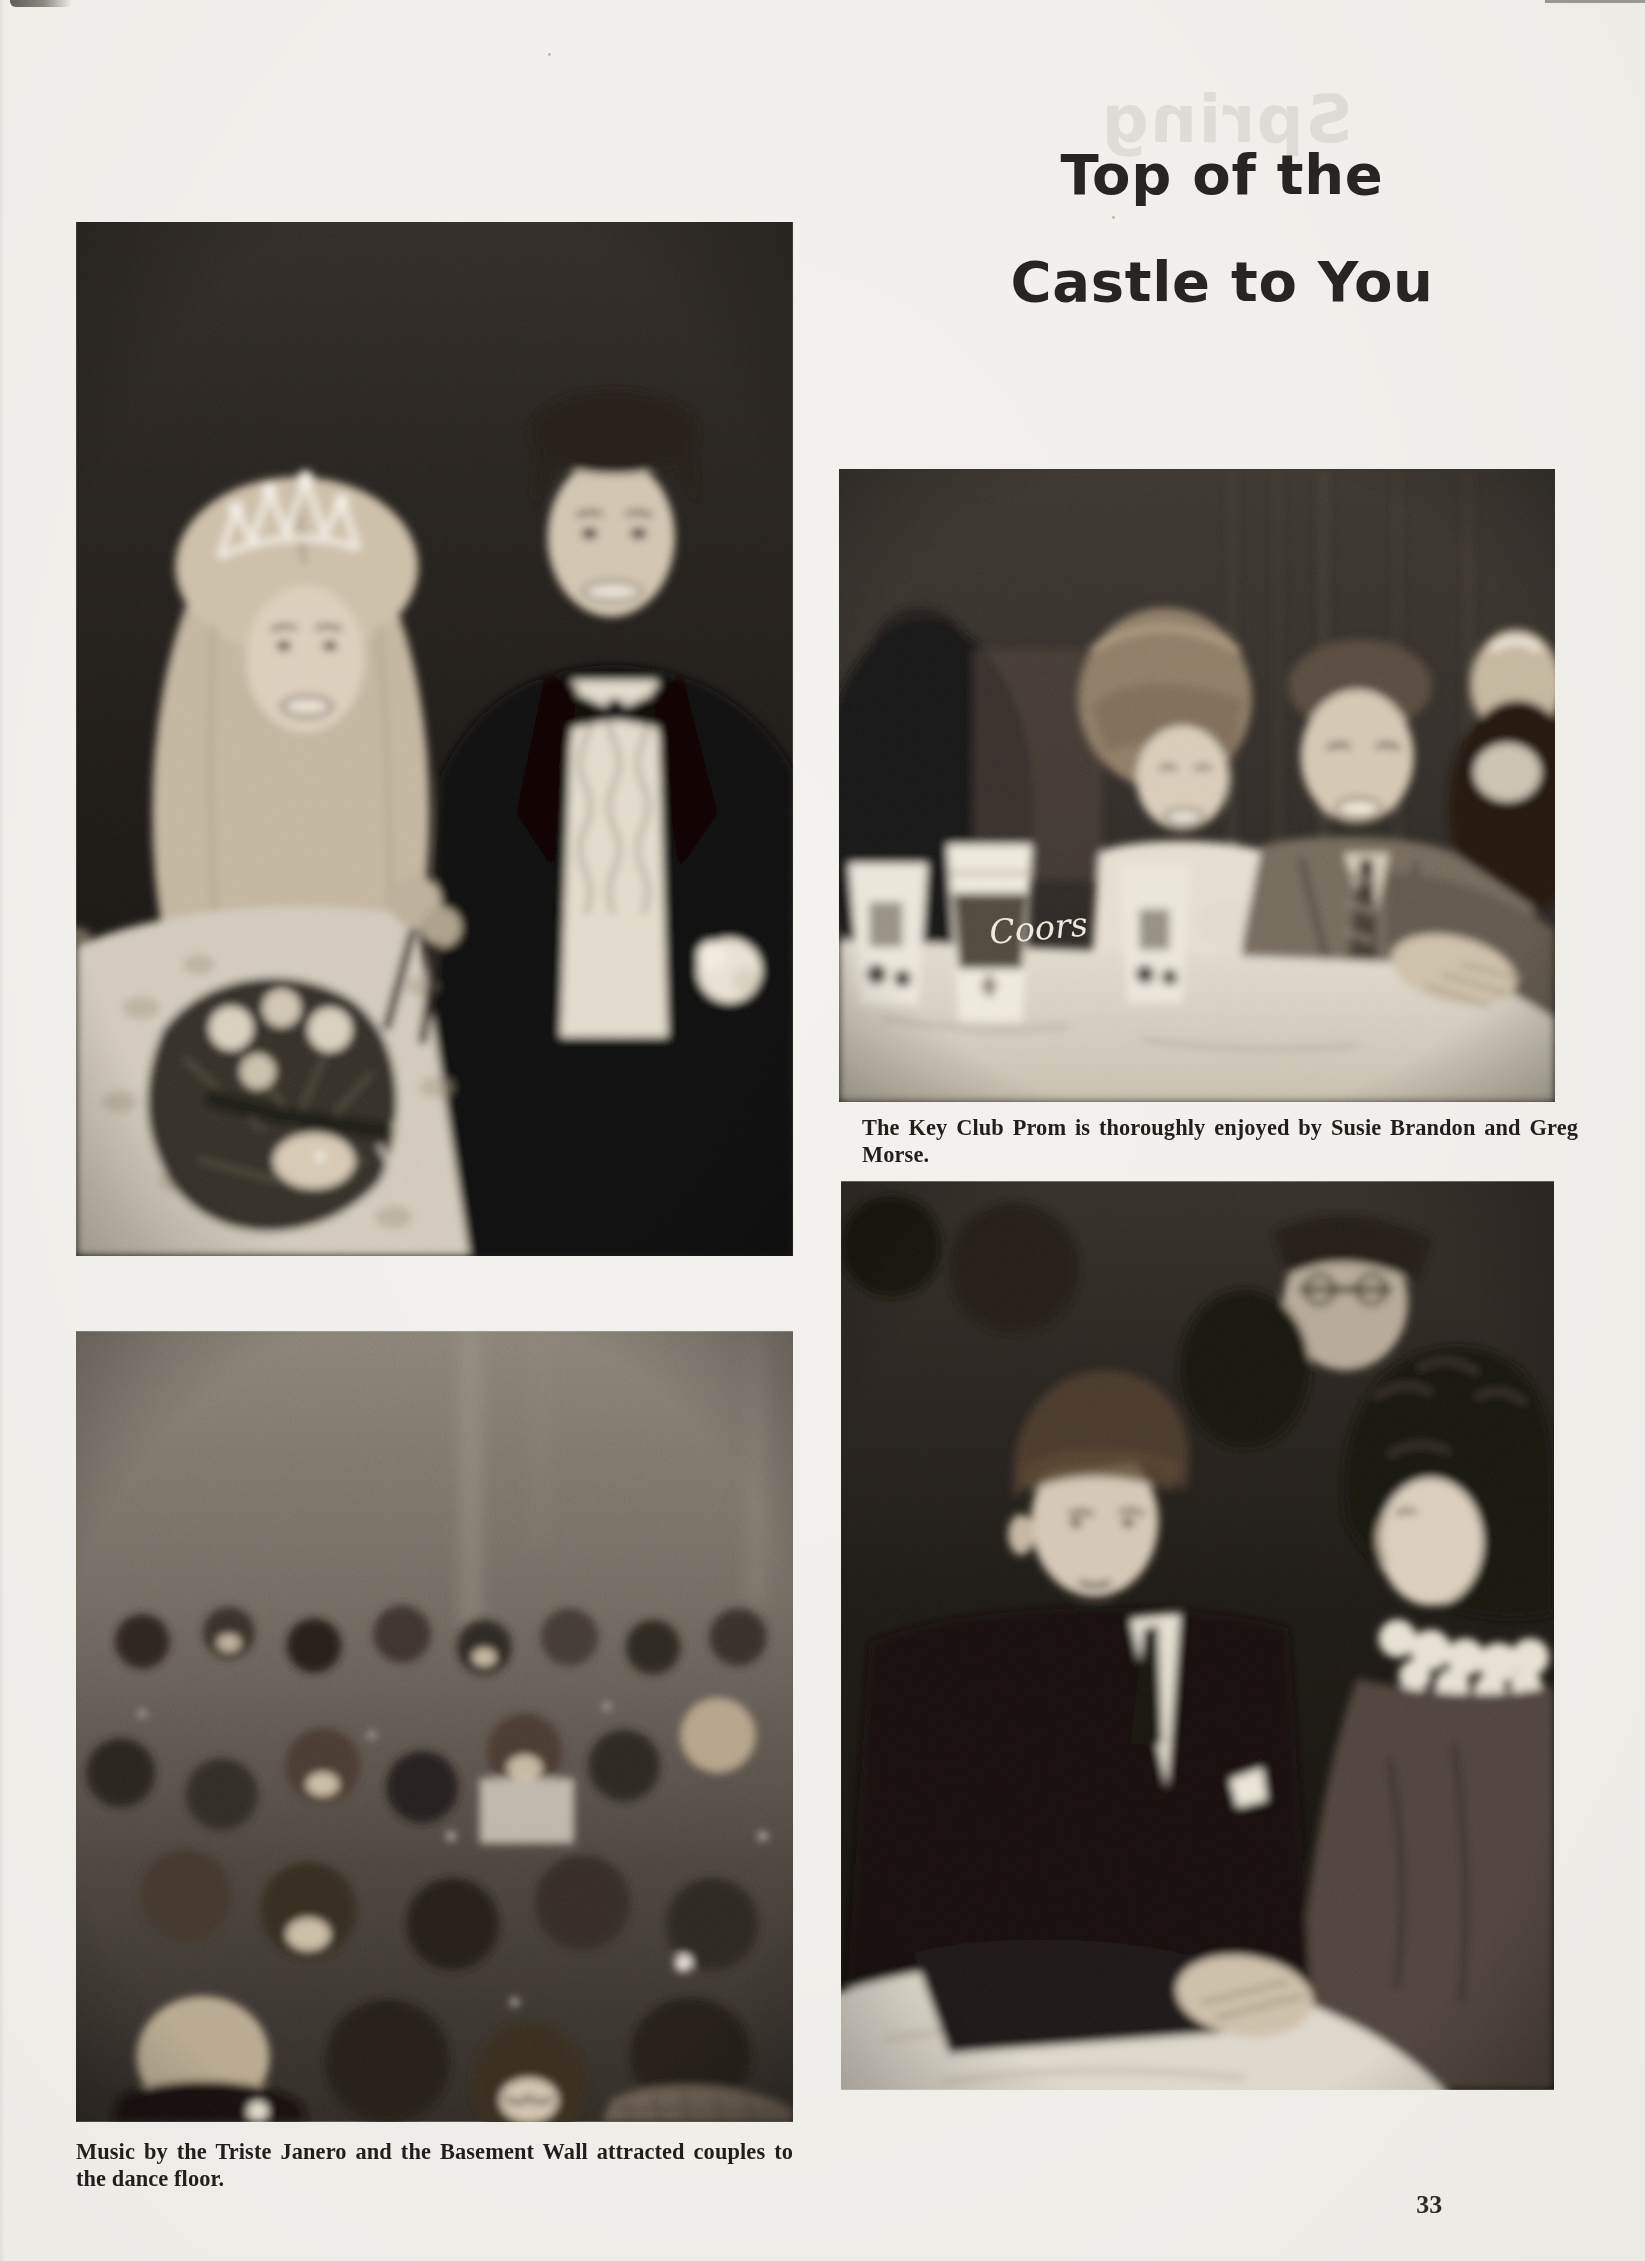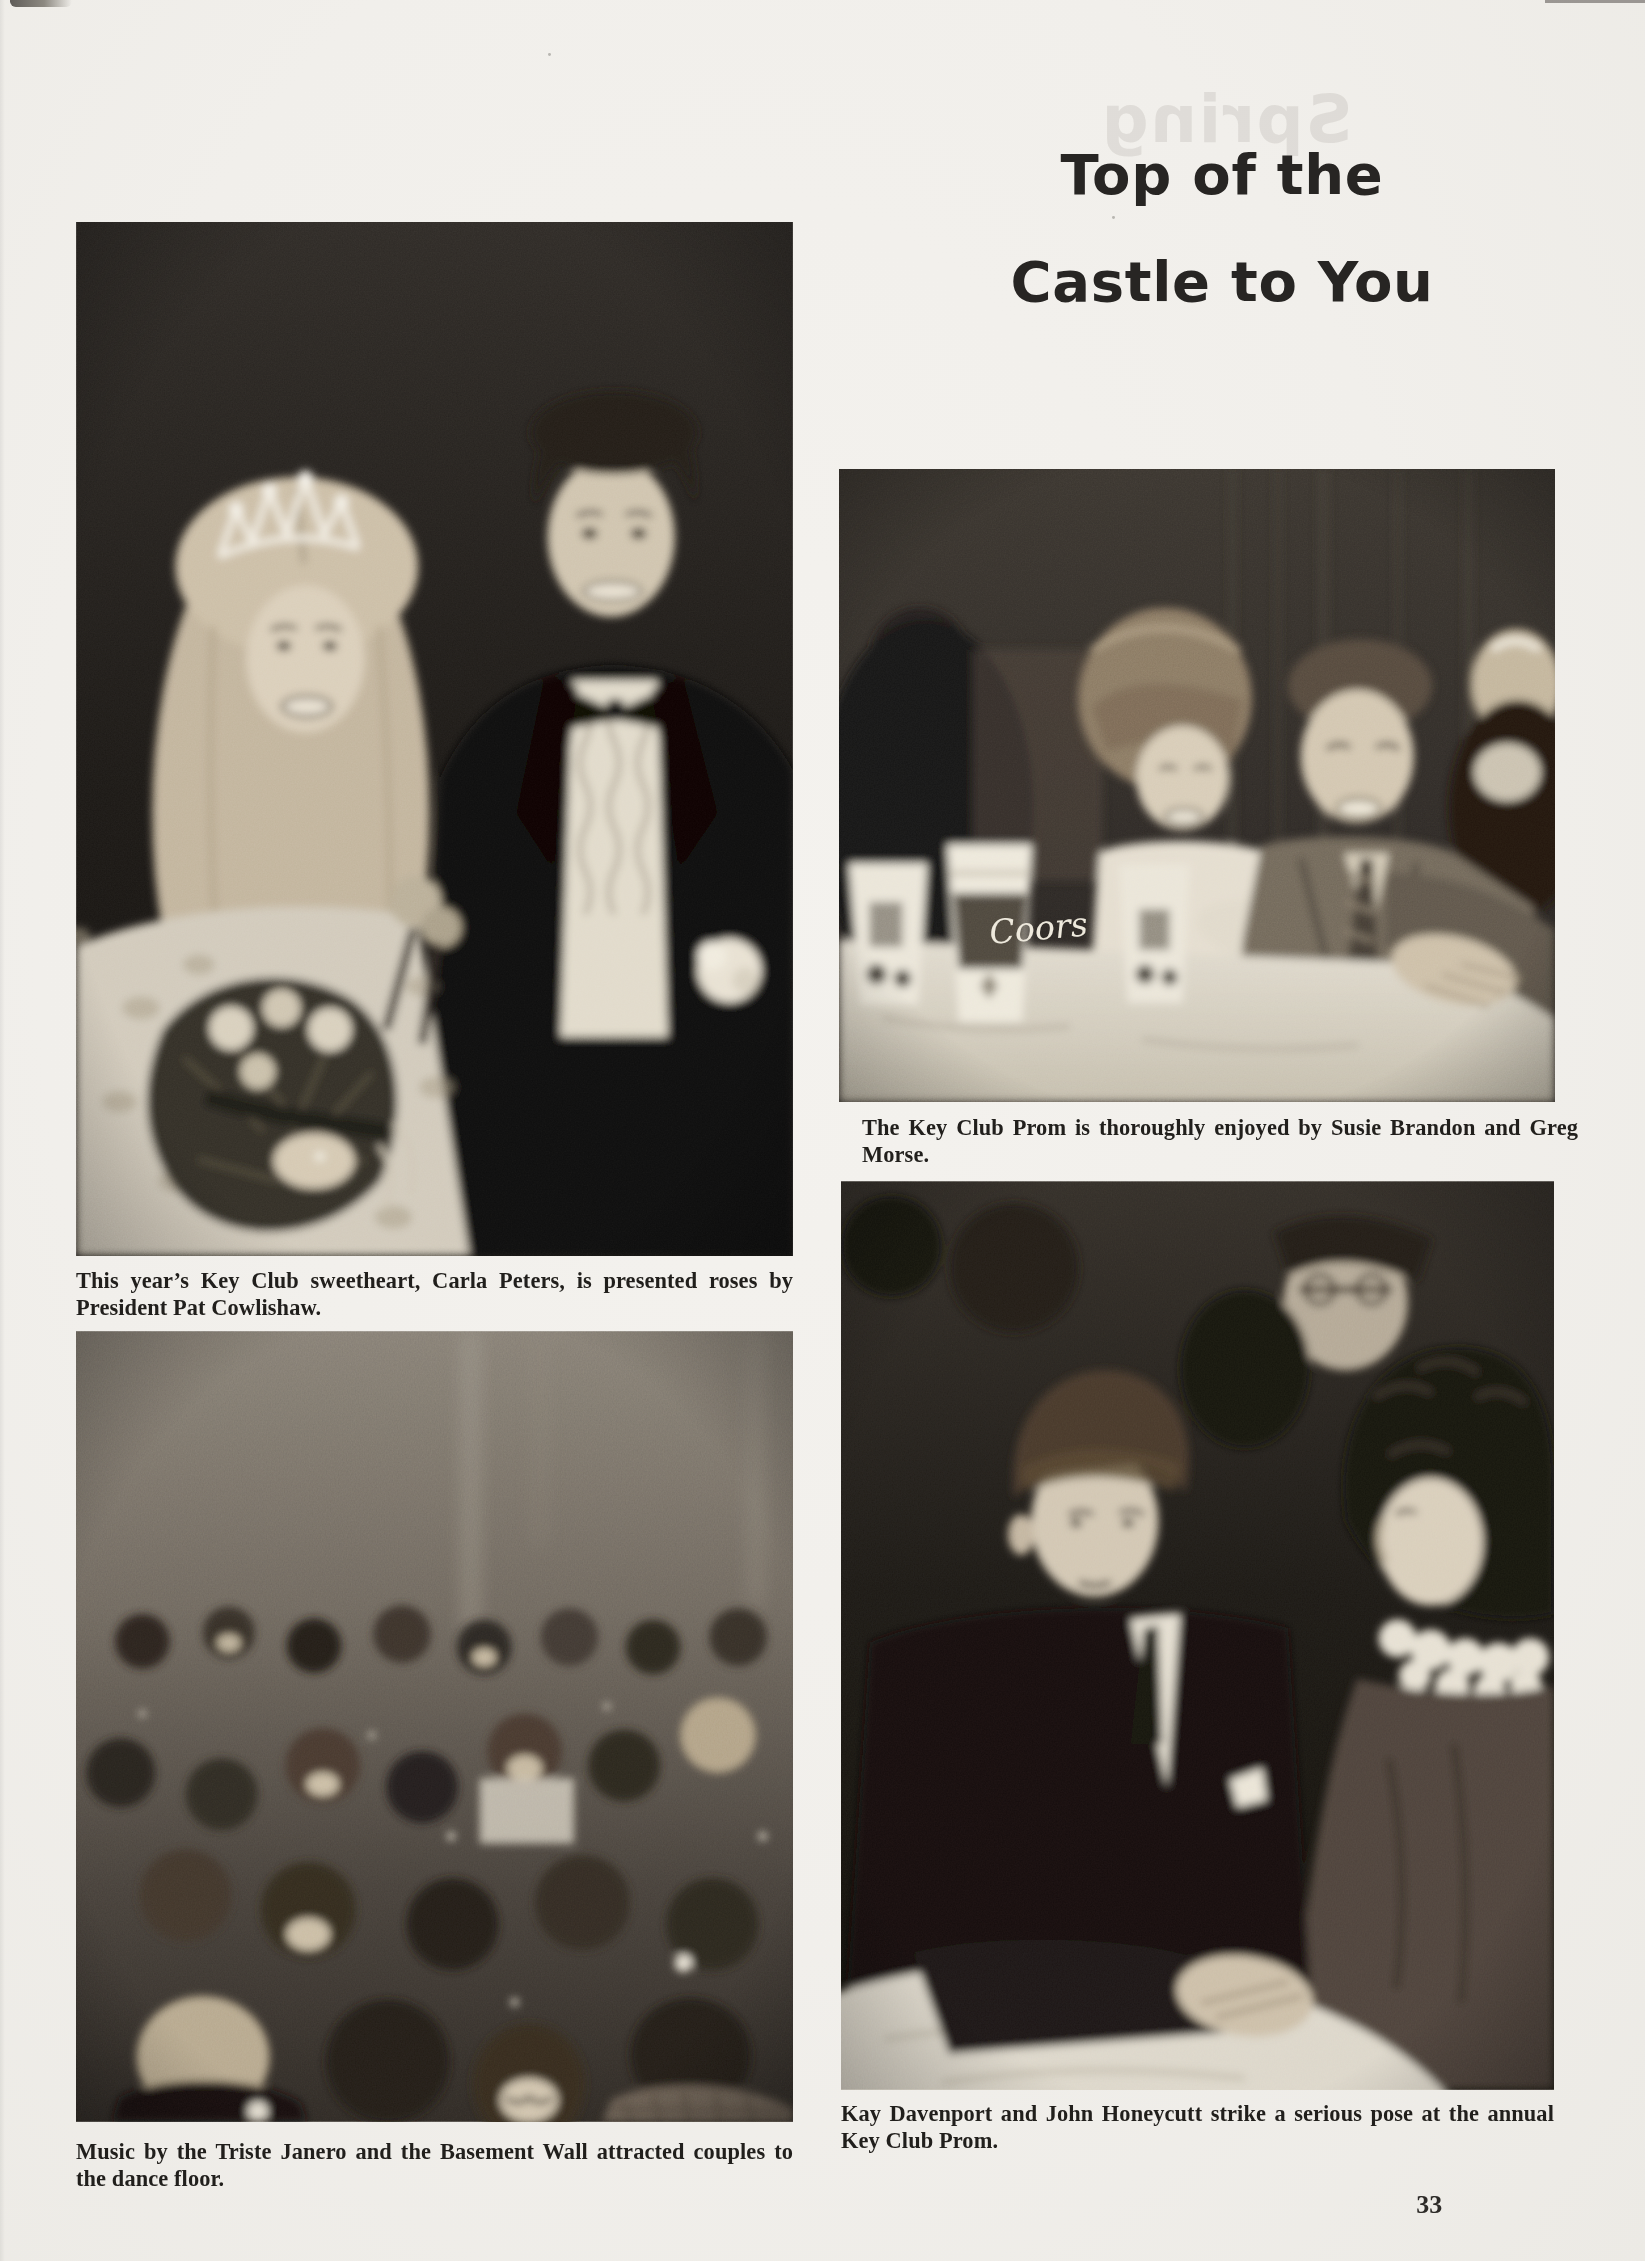--- a/index.html
+++ b/index.html
@@ -389,24 +389,22 @@
         <path d="M100,1070 C220,1040 420,1050 500,1080 L540,1180 L150,1210 Z" fill="#1a1713"></path>
         <ellipse cx="560" cy="1130" rx="95" ry="55" fill="#cdbfa8" transform="rotate(8 560 1130)"></ellipse>
         <path d="M500,1140 L620,1110 M520,1160 L640,1130" stroke="#a3937c" stroke-width="6"></path>
       </g>
       <rect width="989" height="1260" fill="url(#vig)"></rect>
       <rect class="grainrect" width="989" height="1260" filter="url(#grainF)" opacity=".32"></rect>
       <rect width="989" height="1260" filter="url(#grainF)" opacity=".07"></rect>
     </svg>
   </figure>
 
-  <div class="caption cap1">This year’s Key Club sweetheart, Carla Peters, is presented roses by President Pat Cowlishaw.</div>
   <div class="caption cap2">The Key Club Prom is thoroughly enjoyed by Susie Brandon and Greg Morse.</div>
   <div class="caption cap3">Music by the Triste Janero and the Basement Wall attracted couples to the dance floor.</div>
-  <div class="caption cap4">Kay Davenport and John Honeycutt strike a serious pose at the annual Key Club Prom.</div>
 
   <div class="footer">
     <span>33</span>
     <span>Student Coors</span>
   </div>
 
 </div>
 
 
 </body></html>

